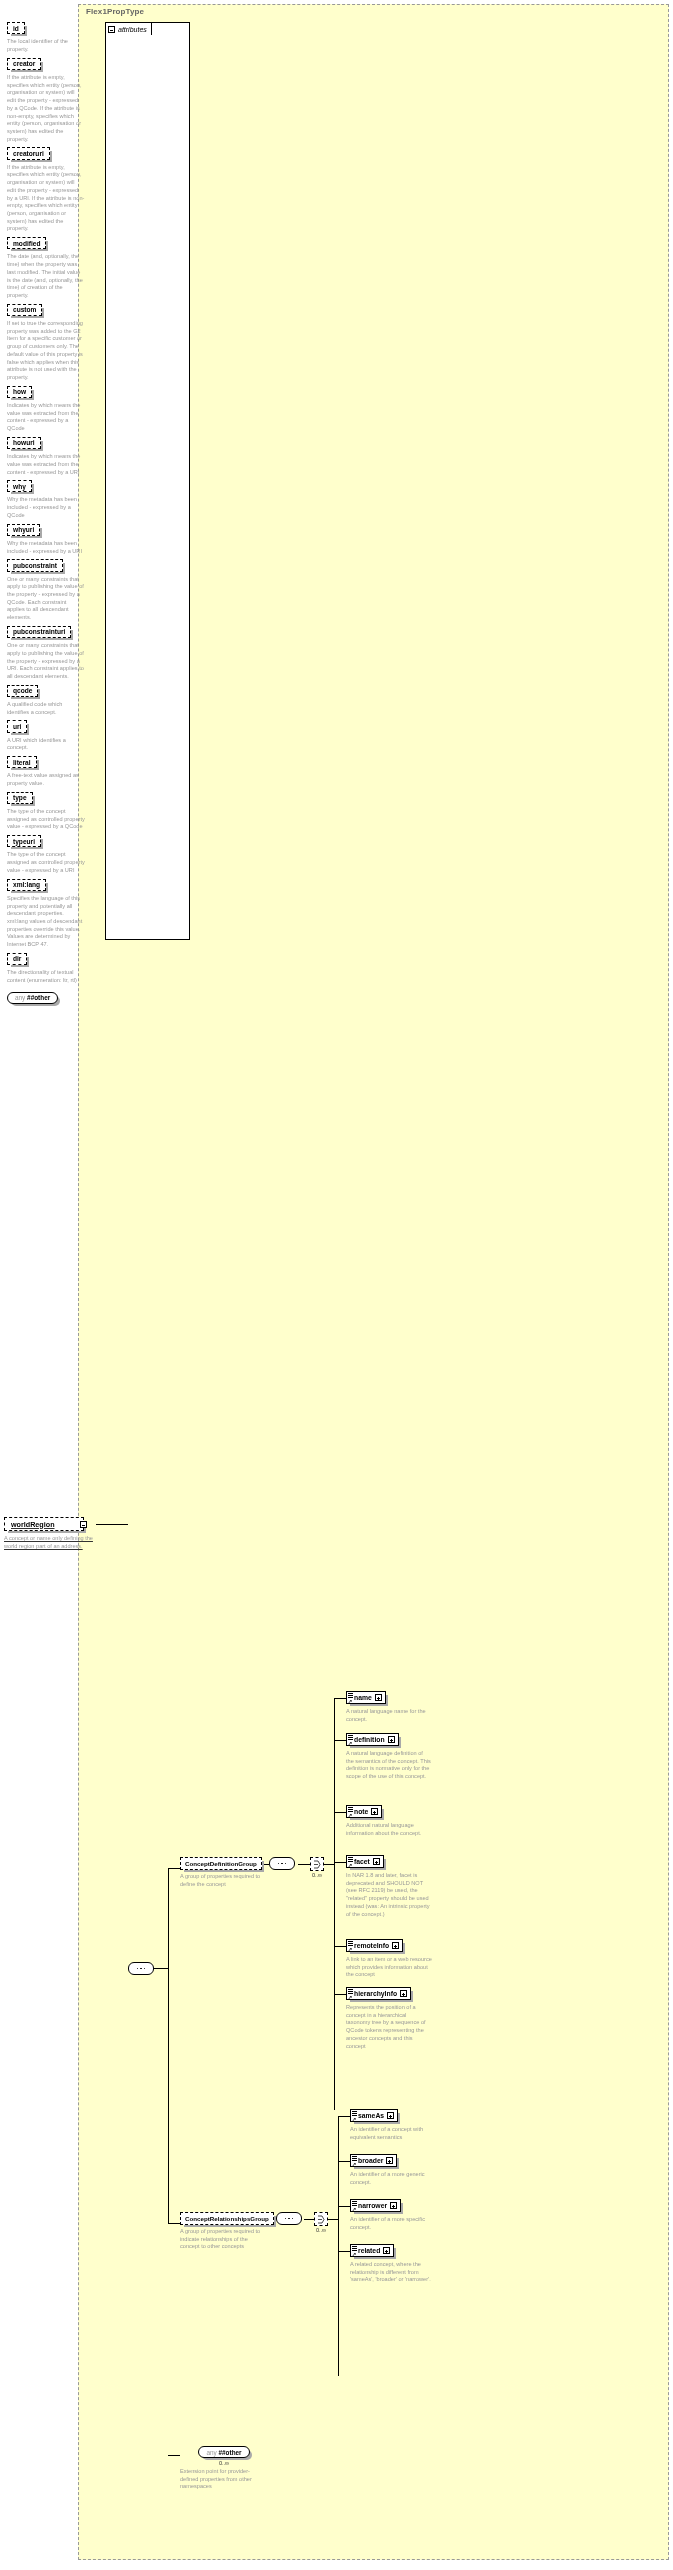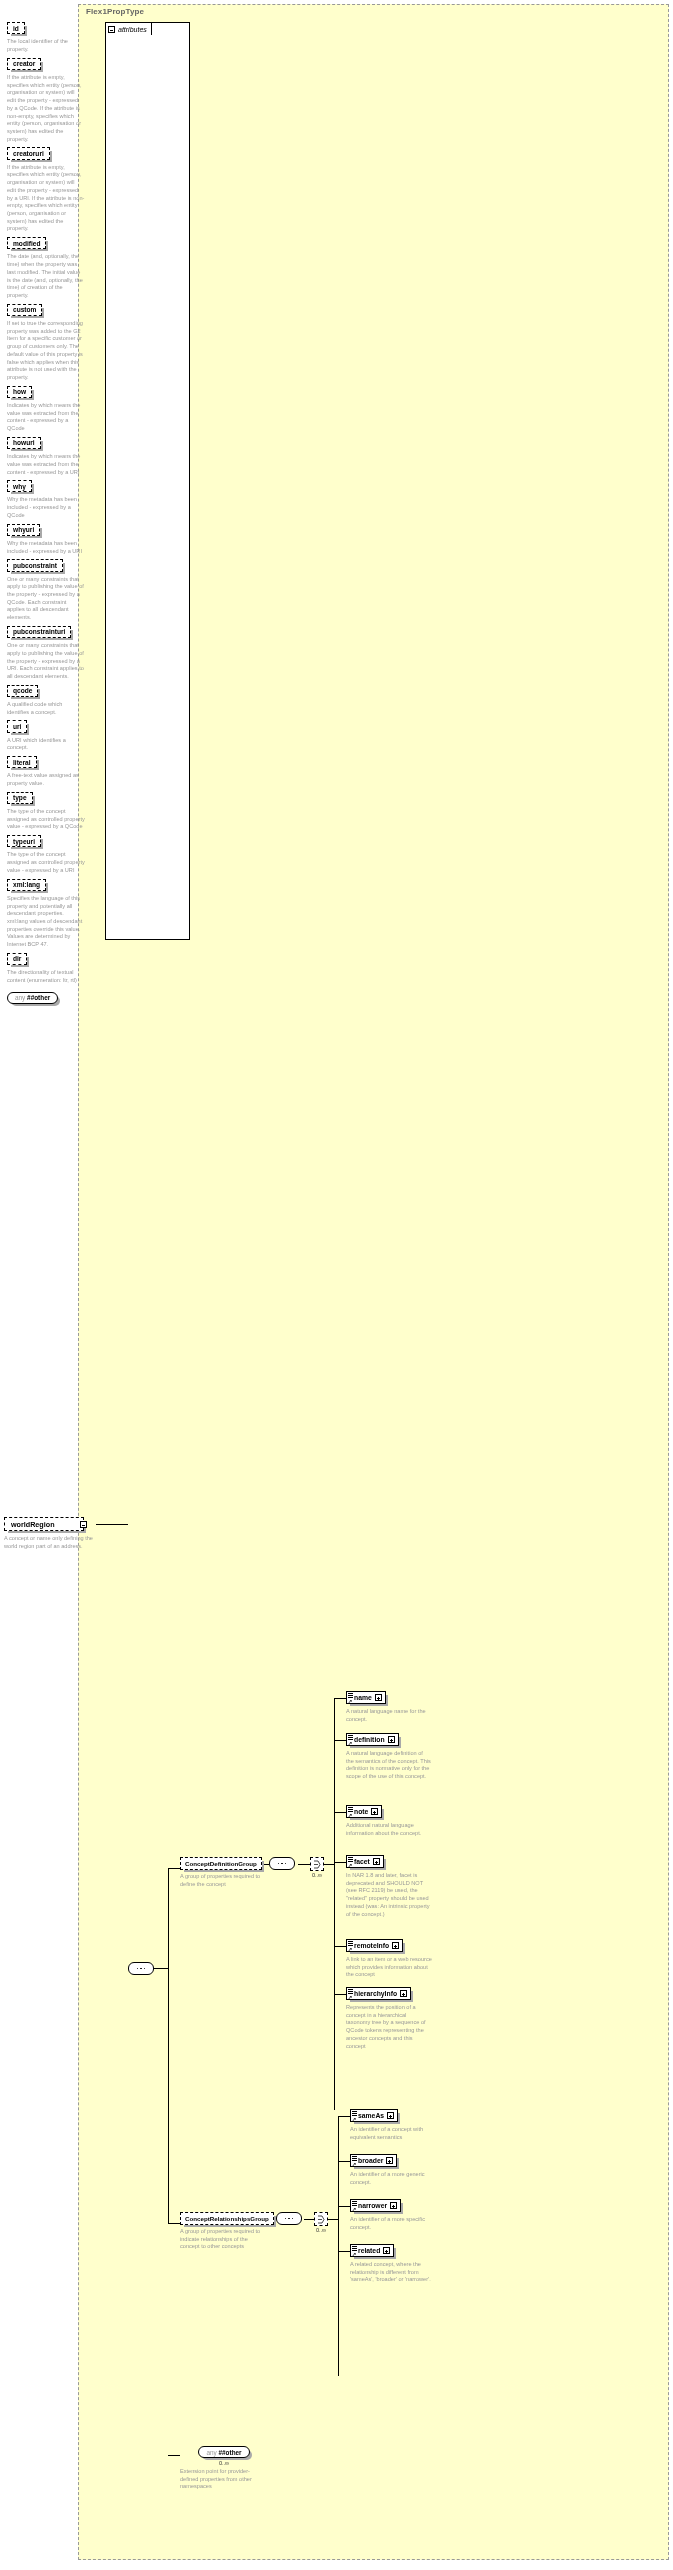--- a/index.html
+++ b/index.html
@@ -130,20 +130,21 @@
     background:#a9a9a9; border-radius:7px;
     z-index:-1;
   }
   .anychip-wrap { position: relative; z-index:1; }
 
   
   #root-el {
     position: absolute;
     left: 4px; top: 1517px;
     width: 104px;
+    text-decoration: underline;
   }
   .elchip {
     position: relative;
     display: flex;
     align-items: center;
     border: 1px dashed #000;
     background: #ffffff;
     height: 14px;
     padding: 0 0 0 6px;
     font-weight: bold;

